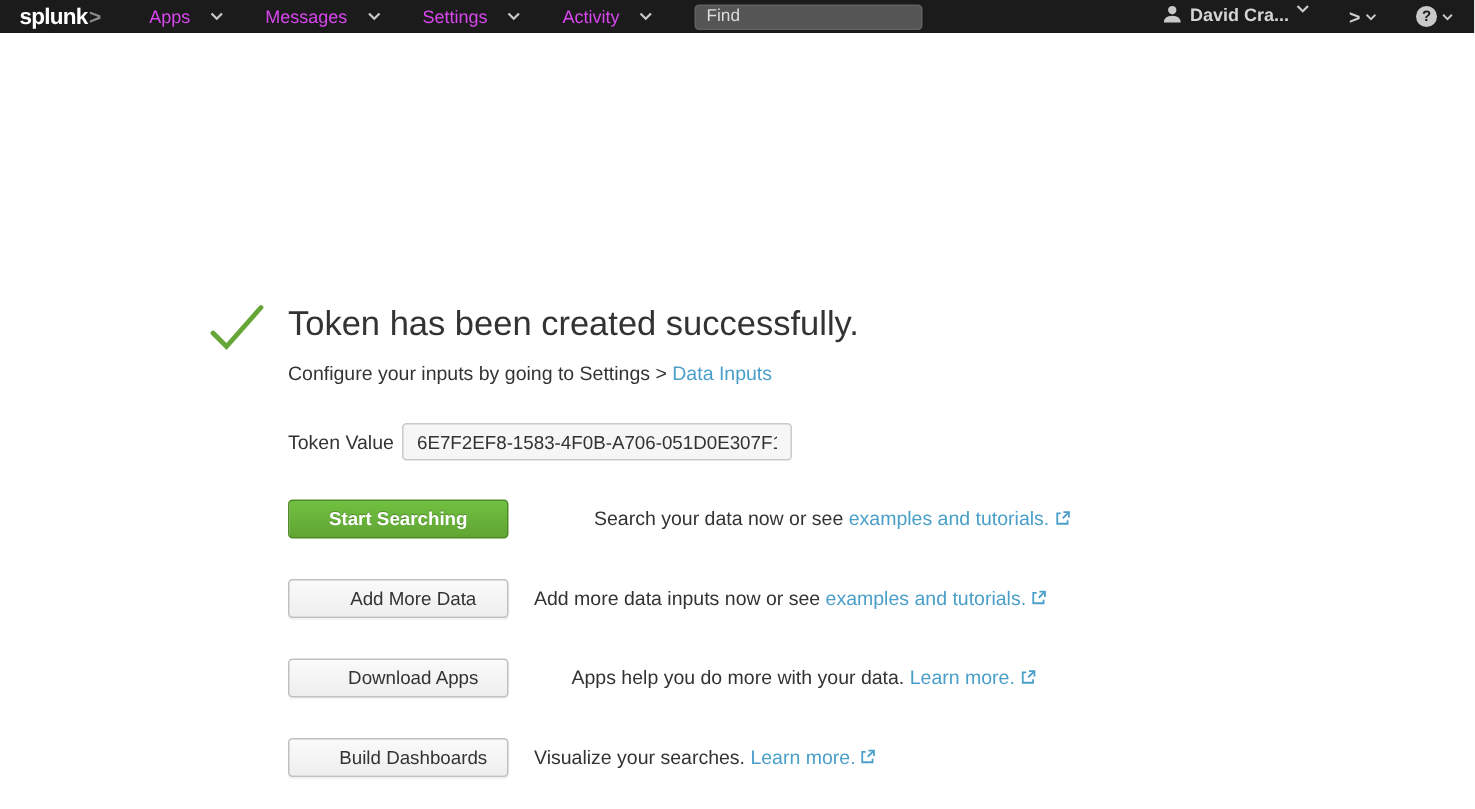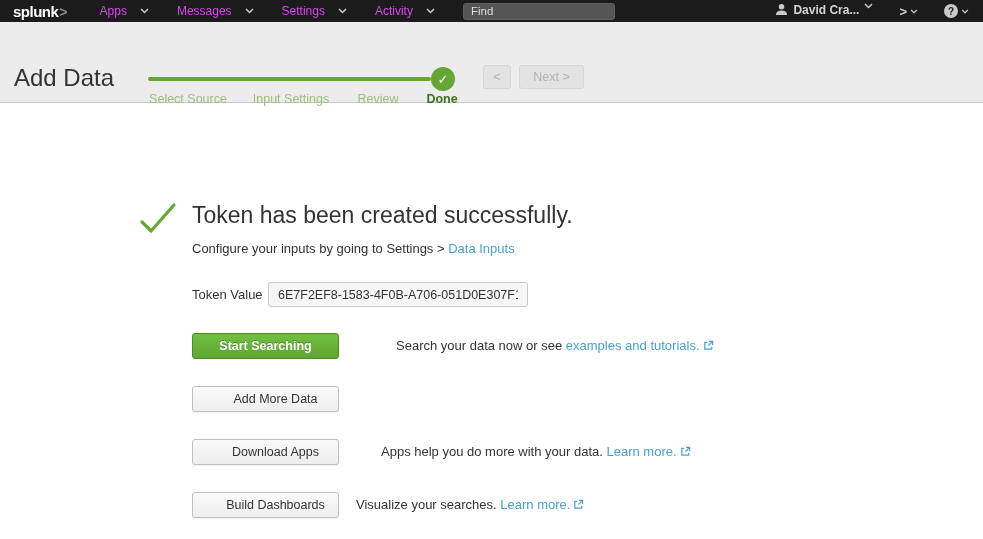--- a/index.html
+++ b/index.html
@@ -167,31 +167,20 @@
         <span class="help-circle">?</span>
         <span class="chev">
             <svg width="8" height="5" viewBox="0 0 9 6">
               <polyline points="1,1 4.5,4.5 8,1" fill="none" stroke="#c9c9c9" stroke-width="1.5"></polyline>
             </svg>
           </span>
       </div>
     </div>
   </div>
 
-  <div class="wizard-header">
-    <div class="page-title">Add Data</div>
-    <div class="step-line"></div>
-    <div class="step-done-circle">✓</div>
-    <div class="step-label" style="left:188px">Select Source</div>
-    <div class="step-label" style="left:291px">Input Settings</div>
-    <div class="step-label" style="left:378px">Review</div>
-    <div class="step-label active" style="left:442px">Done</div>
-    <button class="nav-btn back-btn">&lt;</button>
-    <button class="nav-btn next-btn">Next &gt;</button>
-  </div>
 
   <div class="big-check">
     <svg width="38" height="34" viewBox="0 0 38 34">
         <polyline points="3,20 12,29 35,3" fill="none" stroke="#65a637" stroke-width="3.2" stroke-linecap="round"></polyline>
       </svg>
   </div>
   <div class="success-title">Token has been created successfully.</div>
   <div class="success-sub">
     <span>Configure your inputs by going to Settings &gt; </span><a class="link">Data Inputs</a>
   </div>
@@ -207,20 +196,27 @@
       <span>Search your data now or see </span><a class="link">examples and tutorials.</a><span class="ext-icon"><svg width="11" height="11" viewBox="0 0 12 12">
             <path d="M4.5 2.5 H2 V10 H9.5 V7.5" fill="none" stroke="#4a9fc9" stroke-width="1.3"></path>
             <path d="M6.5 1.5 H10.5 V5.5" fill="none" stroke="#4a9fc9" stroke-width="1.3"></path>
             <line x1="10.5" y1="1.5" x2="6" y2="6" stroke="#4a9fc9" stroke-width="1.3"></line>
           </svg></span>
     </span>
   </div>
 
   <div class="action-row row-1">
     <button class="btn btn-gray">Add More Data</button>
+    <span class="desc">
+      <span>Add more data inputs now or see </span><a class="link">examples and tutorials.</a><span class="ext-icon"><svg width="11" height="11" viewBox="0 0 12 12">
+            <path d="M4.5 2.5 H2 V10 H9.5 V7.5" fill="none" stroke="#4a9fc9" stroke-width="1.3"></path>
+            <path d="M6.5 1.5 H10.5 V5.5" fill="none" stroke="#4a9fc9" stroke-width="1.3"></path>
+            <line x1="10.5" y1="1.5" x2="6" y2="6" stroke="#4a9fc9" stroke-width="1.3"></line>
+          </svg></span>
+    </span>
   </div>
 
   <div class="action-row row-2">
     <button class="btn btn-gray">Download Apps</button>
     <span class="desc">
       <span>Apps help you do more with your data. </span><a class="link">Learn more.</a><span class="ext-icon"><svg width="11" height="11" viewBox="0 0 12 12">
             <path d="M4.5 2.5 H2 V10 H9.5 V7.5" fill="none" stroke="#4a9fc9" stroke-width="1.3"></path>
             <path d="M6.5 1.5 H10.5 V5.5" fill="none" stroke="#4a9fc9" stroke-width="1.3"></path>
             <line x1="10.5" y1="1.5" x2="6" y2="6" stroke="#4a9fc9" stroke-width="1.3"></line>
           </svg></span>

